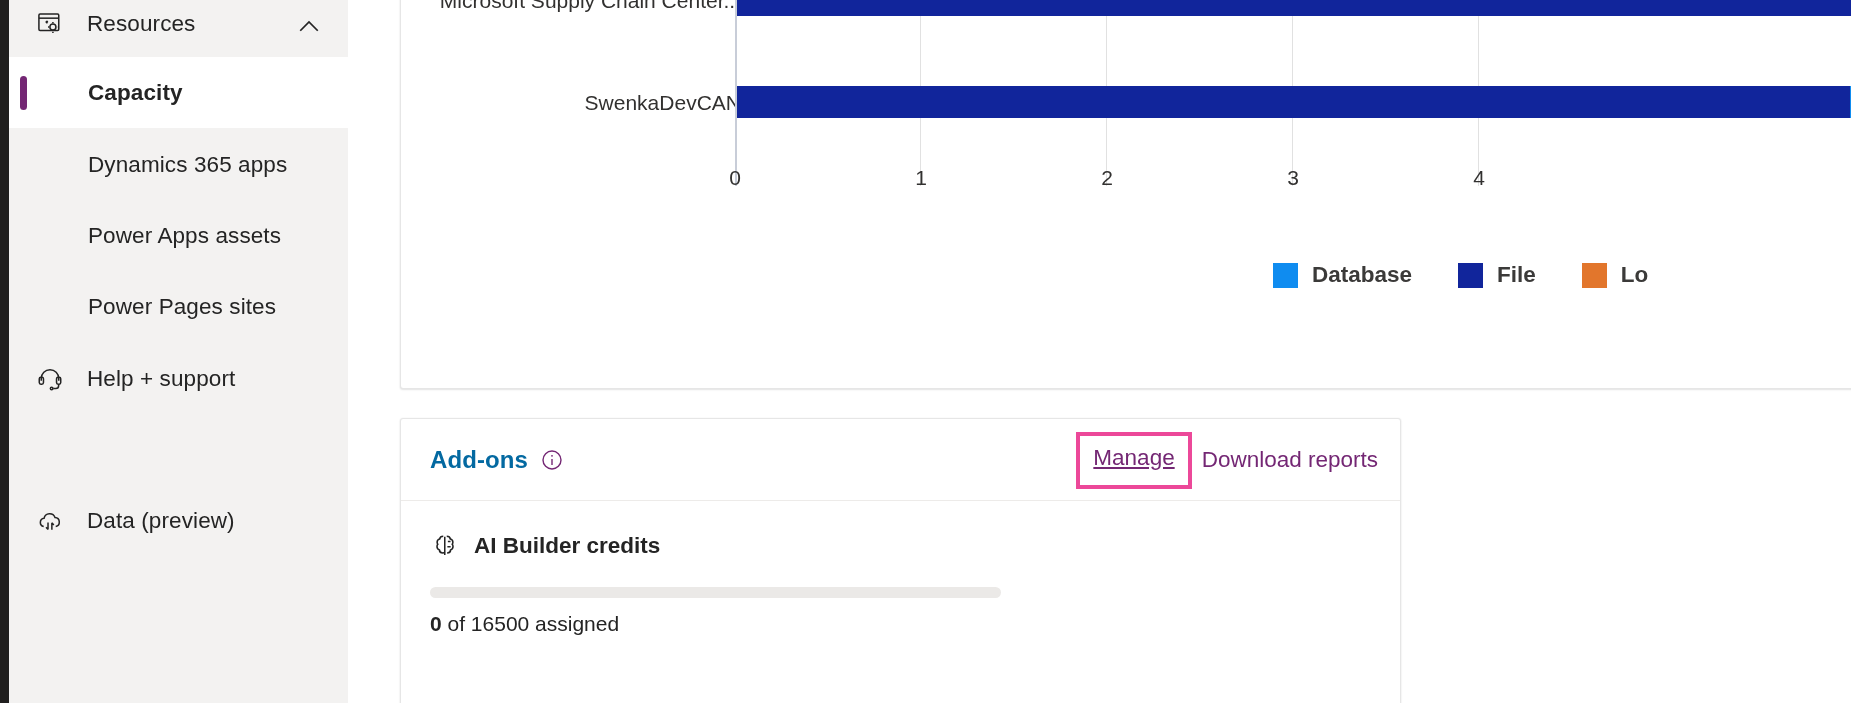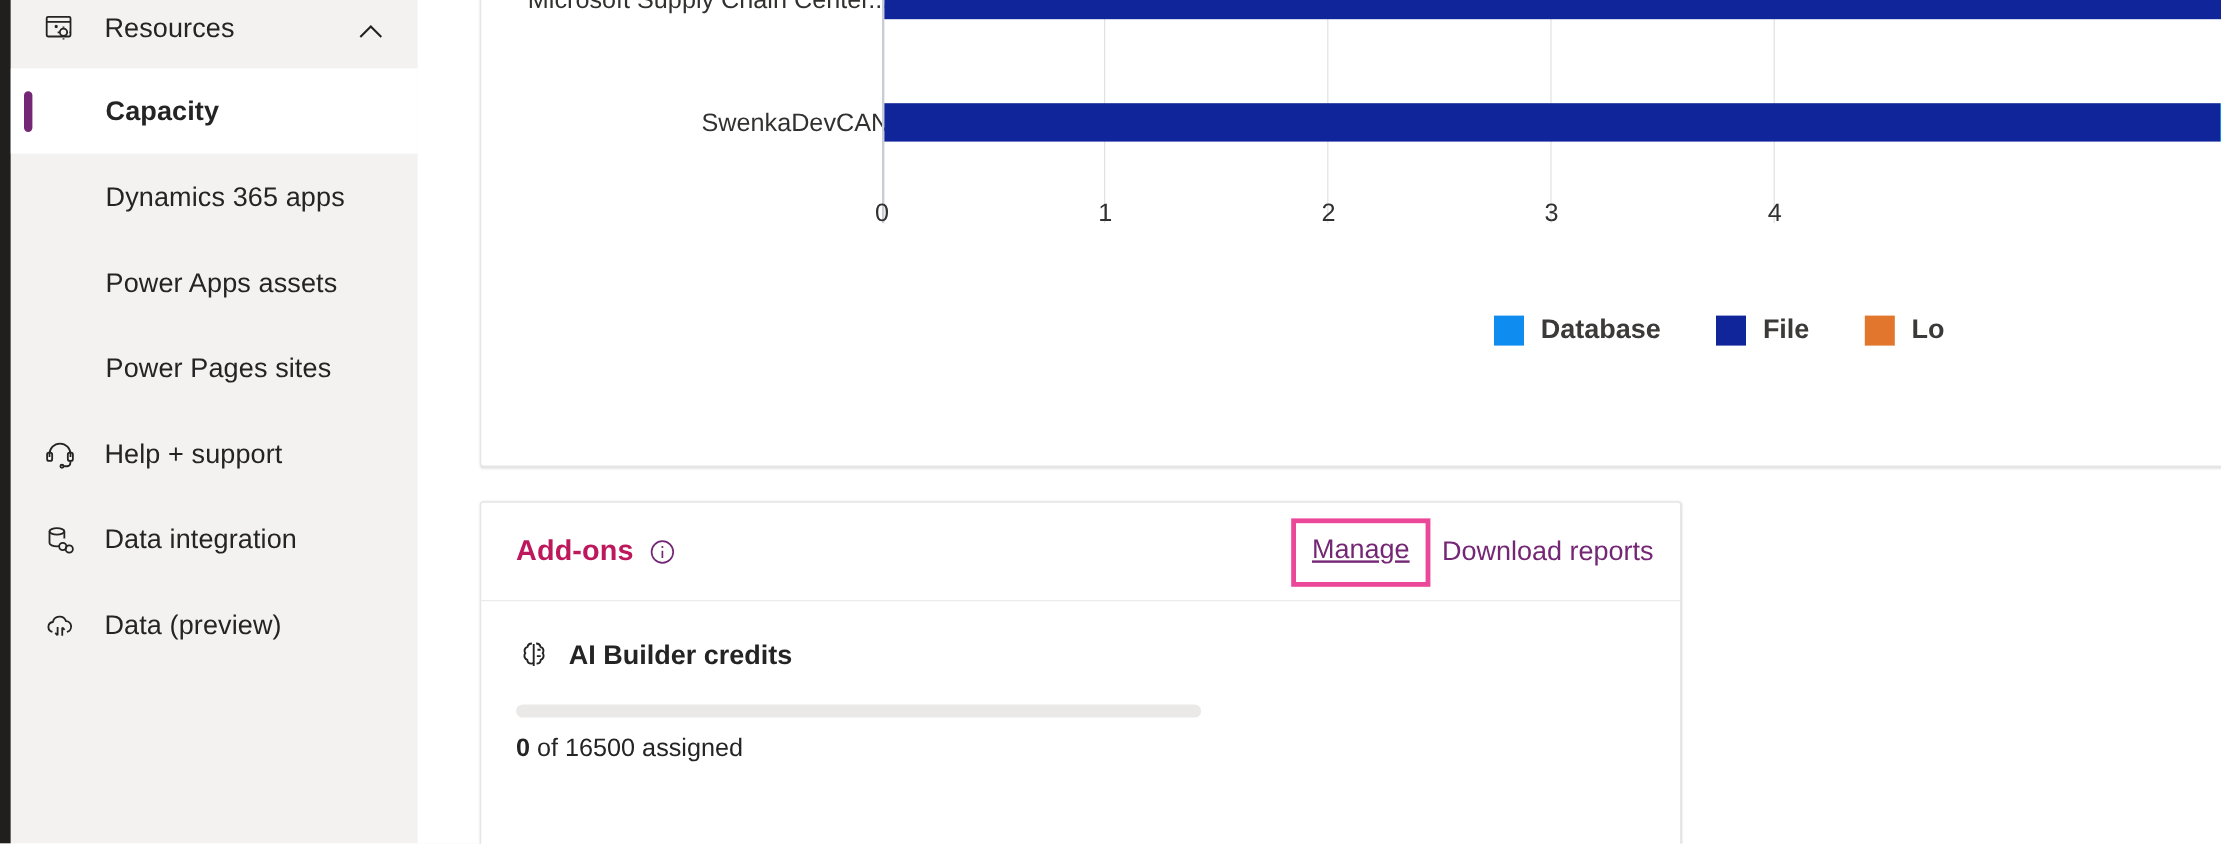--- a/index.html
+++ b/index.html
@@ -123,21 +123,21 @@
     box-shadow: 0 1px 2px rgba(0,0,0,.10), 0 0 2px rgba(0,0,0,.06);
   }
   .addons-header {
     position: relative;
     height: 82px;
     border-bottom: 1px solid #edebe9;
     display: flex; align-items: center;
   }
   .addons-title {
     margin-left: 29px;
-    font-size: 24px; font-weight: 700; color: #be185d;
+    font-size: 24px; font-weight: 700; color: #0369a1;
     letter-spacing: .1px;
   }
   .info-icon { margin-left: 12px; width: 24px; height: 24px; display:inline-block; }
   .addons-actions {
     position: absolute; right: 22px; top: 0; height: 82px;
     display: flex; align-items: center;
   }
   .manage-wrap {
     border: 4px solid #ec4899;
     padding: 9px 13px 14px 13px;
@@ -217,32 +217,20 @@
           <path d="M4.5 13.5v-2a7.5 7.5 0 0 1 15 0v2"></path>
           <rect x="2.8" y="10.4" width="3.6" height="6" rx="1.4"></rect>
           <rect x="17.6" y="10.4" width="3.6" height="6" rx="1.4"></rect>
           <path d="M19.4 16.4v1.4a2.4 2.4 0 0 1-2.4 2.4h-2.2"></path>
           <circle cx="13.4" cy="20.2" r="1.1"></circle>
         </svg>
       </span>
       <span class="nav-label">Help + support</span>
     </div>
 
-    <div class="nav-item" style="position:absolute;top:414px;width:339px;height:71px;">
-      <span class="nav-icon">
-        <svg width="28" height="28" viewBox="0 0 24 24" fill="none" stroke="#242424" stroke-width="1.3">
-          <ellipse cx="9.8" cy="5.8" rx="5.3" ry="2.3"></ellipse>
-          <path d="M4.5 5.8v8.4c0 1.27 2.37 2.3 5.3 2.3 .5 0 1-.03 1.46-.09"></path>
-          <path d="M15.1 5.8v5.1"></path>
-          <circle cx="14" cy="16.6" r="2.6"></circle>
-          <circle cx="18.6" cy="18.4" r="2.6"></circle>
-        </svg>
-      </span>
-      <span class="nav-label">Data integration</span>
-    </div>
 
     <div class="nav-item" style="position:absolute;top:485px;width:339px;height:71px;">
       <span class="nav-icon">
         <svg width="28" height="28" viewBox="0 0 24 24" fill="none" stroke="#242424" stroke-width="1.3">
           <path d="M6.6 16.8A3.6 3.6 0 0 1 6.9 9.7a4.9 4.9 0 0 1 9.4-.6 3.9 3.9 0 0 1 .6 7.7"></path>
           <path d="M10.3 13.2v6M10.3 19.2l-1.7-1.8M13.6 19.6v-6M13.6 13.6l1.7 1.8"></path>
         </svg>
       </span>
       <span class="nav-label">Data (preview)</span>
     </div>
@@ -271,21 +259,21 @@
           <div class="bar" style="left:336px; top:485px; width:1113px; background:#11259b;"></div>
           <div class="bar" style="left:1449px; top:485px; width:58px; background:#0f8cf0;"></div>
 
           <div class="tick" style="left:304px; top:565px;">0</div>
           <div class="tick" style="left:490px; top:565px;">1</div>
           <div class="tick" style="left:676px; top:565px;">2</div>
           <div class="tick" style="left:862px; top:565px;">3</div>
           <div class="tick" style="left:1048px; top:565px;">4</div>
         </div>
 
-        <div class="legend" style="top:661px;left:844px;text-align:center;">
+        <div class="legend" style="top:661px;left:872px;text-align:center;">
           <div class="legend-item">
             <span class="legend-swatch" style="background:#0f8cf0;"></span>
             <span class="legend-text">Database</span>
           </div>
           <div class="legend-item">
             <span class="legend-swatch" style="background:#11259b;"></span>
             <span class="legend-text">File</span>
           </div>
           <div class="legend-item">
             <span class="legend-swatch" style="background:#e2762c;"></span>

